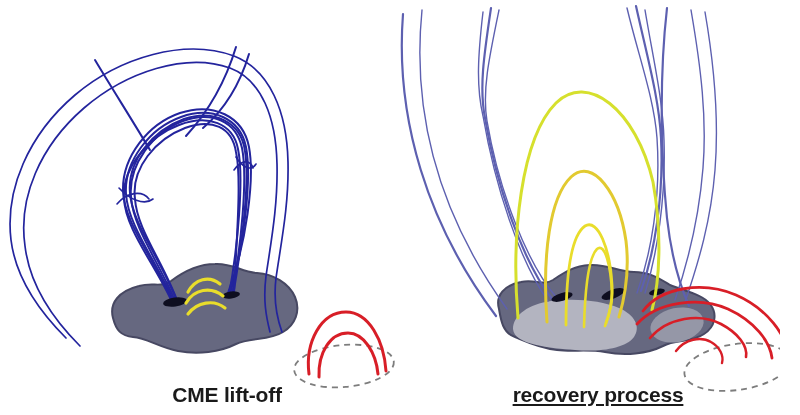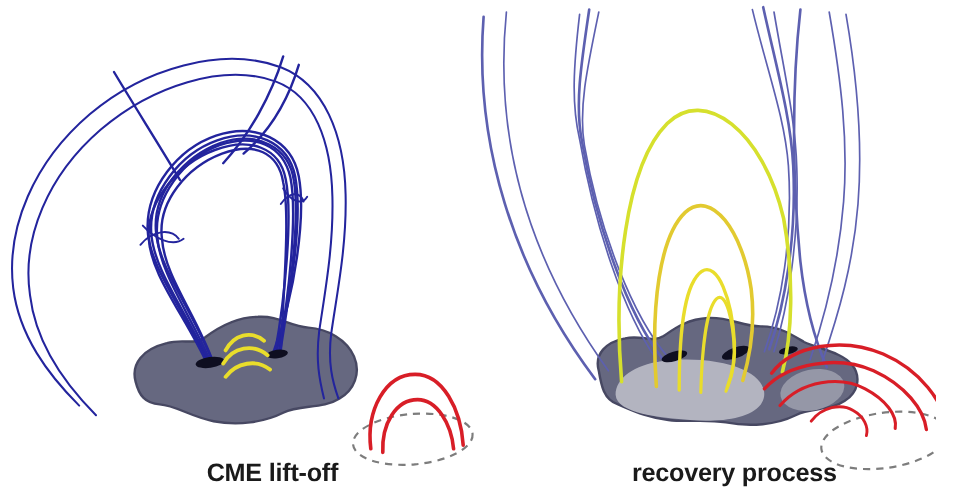--- a/index.html
+++ b/index.html
@@ -14,21 +14,21 @@
   .amber{stroke:var(--color-amber);}
   .red{stroke:var(--color-red);}
   .region{fill:var(--color-region_fill);stroke:var(--color-region_stroke);stroke-width:2;}
   .patch-light{fill:var(--color-patch_light);stroke:none;}
   .patch-mid{fill:var(--color-patch_mid);stroke:none;}
   .footpoint{fill:var(--color-footpoint);stroke:none;}
   .dashed{fill:none;stroke:var(--color-dashed_outline);stroke-width:1.8;stroke-dasharray:6 5;}
   .panel-label{position:absolute;width:220px;text-align:center;font-size:21px;font-weight:600;
     letter-spacing:-0.2px;color:var(--color-label_text,#1a1a1a);user-select:none;}
   .label-left{left:117px;top:383px;}
-  .label-right{left:502px;top:383px;}
+  .label-right{left:488px;top:383px;text-decoration:underline;}
 </style>
 </head>
 <body>
 
 <div class="canvas">
   <svg width="800" height="415" viewBox="0 0 800 415">
 
     <g>
 
       <path class="region" d="M 113,318 C 109,303 119,291 139,286 C 153,282 161,288 171,281 C 183,272 197,264 215,264

